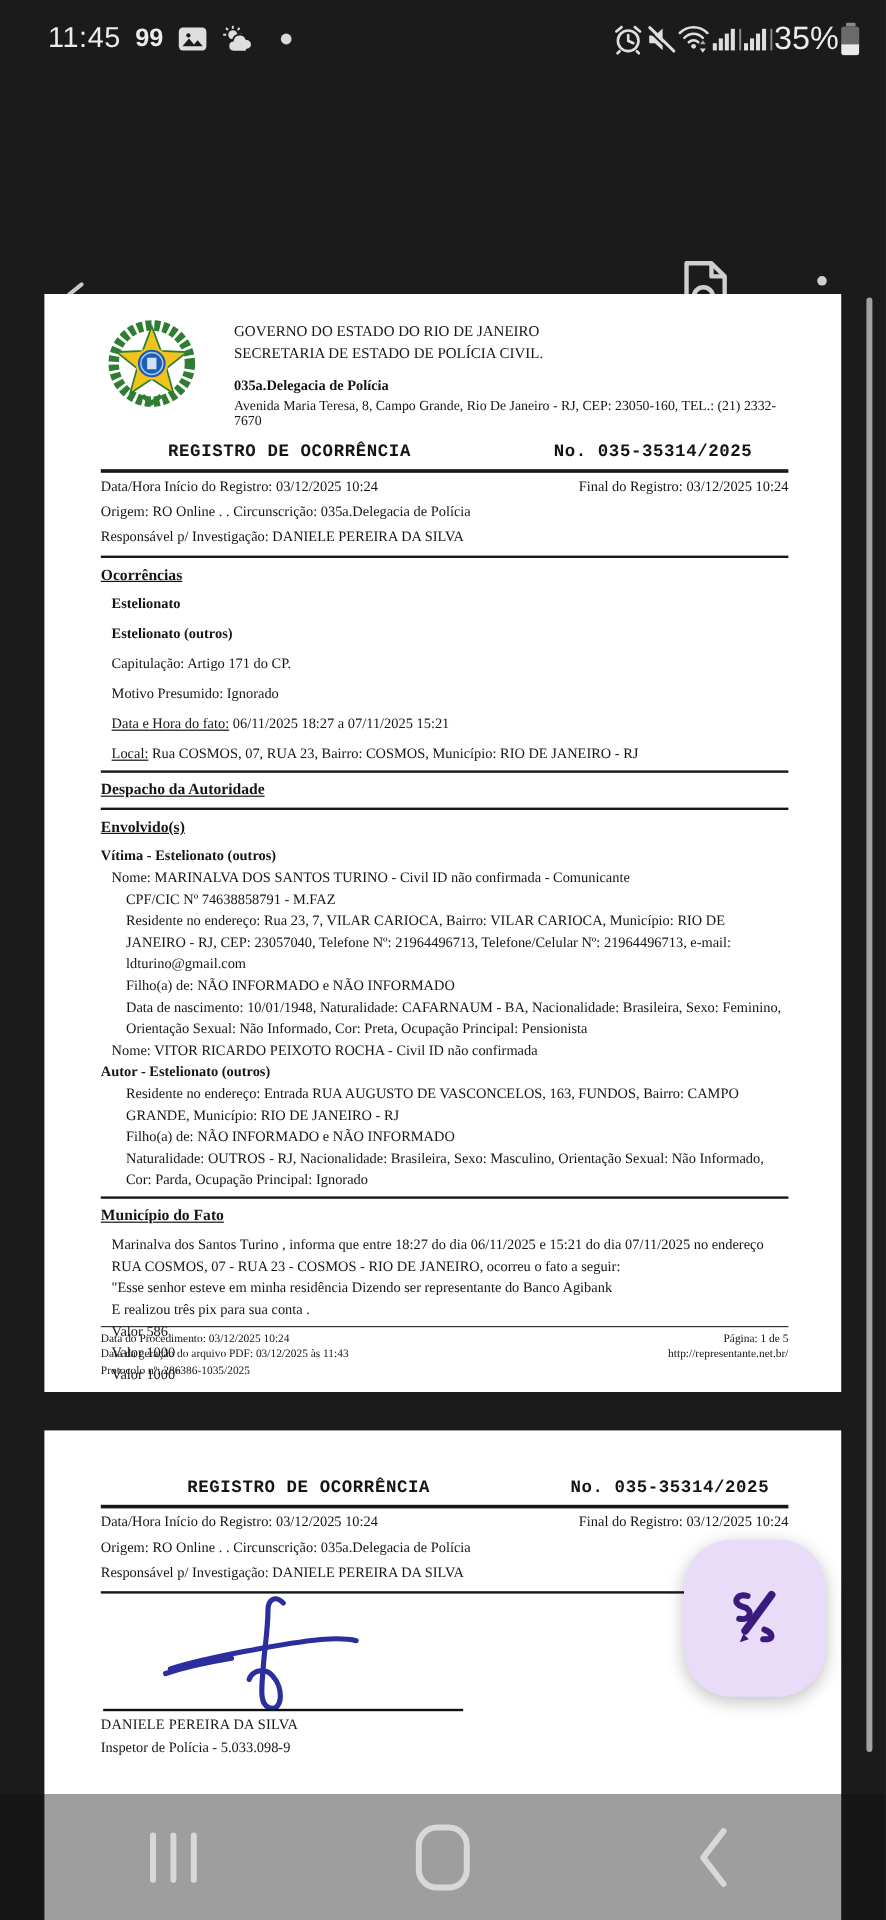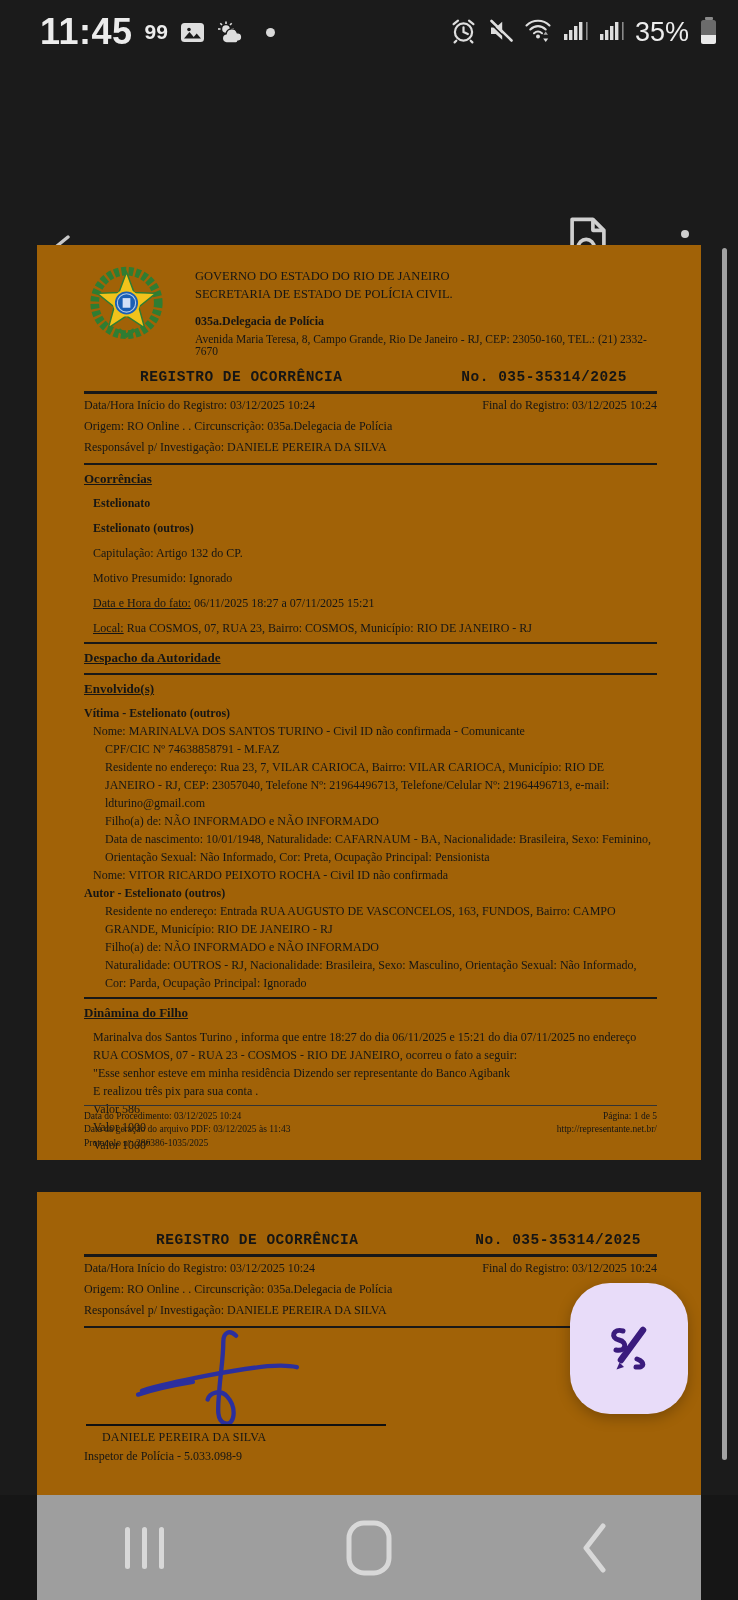--- a/index.html
+++ b/index.html
@@ -7,43 +7,43 @@
   #phone {
     position:relative; width:738px; height:1600px; margin:0 auto;
     background:#1b1b1b; overflow:hidden;
     font-family:"Liberation Sans", sans-serif;
   }
 
   
   .status-bar { position:absolute; top:6px; left:0; width:738px; height:52px;
     display:flex; align-items:center; color:#ececec; }
   .sb-left { display:flex; align-items:center; gap:12px; padding-left:40px; }
-  .sb-right { display:flex; gap:10px; margin-left:auto; padding-right:22px; }
-  .sb-time { font-size:36px; font-weight:700; letter-spacing:.5px; }
+  .sb-right { display:flex; align-items:center; margin-left:auto; padding-right:22px; }
+  .sb-time { font-size:24px; font-weight:400; letter-spacing:.5px; }
   .sb-count { font-size:21px; font-weight:700; }
   .sb-dot { width:9px; height:9px; border-radius:50%; background:#d9d9d9; margin-left:10px; }
   .sb-batt-pct { font-size:27px; font-weight:500; }
   .sb-ic { display:block; }
   .battery { position:relative; width:15px; height:27px; margin-left:2px; }
   .battery .cap { position:absolute; top:0; left:3.5px; width:8px; height:3px; background:#8a8a8a; border-radius:1px; }
   .battery .body { position:absolute; top:3px; left:0; width:15px; height:24px; border-radius:2.5px; background:#6b6b6b; overflow:hidden; }
   .battery .fill { position:absolute; bottom:0; left:0; width:100%; height:36%; background:#eaeaea; }
 
   
   .app-bar { position:absolute; top:95px; left:0; width:738px; height:140px; }
   .back-btn { position:absolute; left:44px; top:134px; width:42px; height:42px; cursor:pointer; }
   .app-title { position:absolute; left:136px; top:146px; width:420px; font-size:72px; font-weight:400;
     color:#d4d4d4; letter-spacing:-2px; white-space:nowrap; overflow:hidden; }
   .docsearch-btn { position:absolute; left:566px; top:120px; width:44px; height:60px; cursor:pointer; }
   .menu-btn { position:absolute; left:672px; top:126px; width:26px; height:60px; cursor:pointer;
     display:flex; flex-direction:column; align-items:center; justify-content:center; gap:9px; }
   .menu-btn i { width:8px; height:8px; border-radius:50%; background:#cfcfcf; }
 
   
-  .page { position:absolute; left:37px; width:664px; background:#a16207;
+  .page { position:absolute; left:37px; width:664px; background:#ffffff;
     font-family:"Liberation Serif", serif; color:#151515; overflow:hidden; }
   .page1 { top:245px; height:915px; padding:16px 44px 0 47px; }
   .page2 { top:1192px; height:303px; padding:40px 44px 0 47px; }
 
   .agency { display:flex; align-items:flex-start; margin-left:4px; }
   .crest { width:77px; height:80px; flex:0 0 auto; }
   .agency-text { margin-left:30px; padding-top:6px; }
   .agency-text .gov { font-size:12.5px; line-height:18px; }
   .agency-text .station { font-size:12px; font-weight:700; margin-top:11px; }
   .agency-text .addr { font-size:11.5px; margin-top:4px; }
@@ -71,21 +71,21 @@
   .ulabel { text-decoration:underline; }
 
   .footer { position:absolute; left:47px; right:44px; bottom:10px; font-size:9.5px; line-height:13.5px; }
   .footer-rule { border-top:1.5px solid #333; margin-bottom:4px; }
   .footer-cols { display:flex; }
   .footer-right { margin-left:auto; text-align:right; }
 
   .sig-zone { position:relative; height:96px; margin-top:2px; }
   .sig-svg { position:absolute; left:30px; top:-2px; }
   .sig-line { position:absolute; left:2px; bottom:0; width:300px; border-top:2px solid #111; }
-  .sig-name { font-size:12px; font-weight:400; margin-top:4px; letter-spacing:.2px;margin-left:18px; }
+  .sig-name { font-size:12px; font-weight:400; margin-top:4px; letter-spacing:.2px; }
   .sig-role { font-size:12px; margin-top:4px; }
 
   
   .pdf-scrollbar { position:absolute; right:11px; top:248px; width:5px; height:1212px;
     background:#c3c3c3; border-radius:3px; opacity:.8; }
 
   
   .fab { position:absolute; left:570px; top:1283px; width:118px; height:131px; border-radius:40px;
     display:flex; align-items:center; justify-content:center; cursor:pointer;
     box-shadow:0 4px 14px rgba(0,0,0,.25); }
@@ -236,21 +236,21 @@
       </div>
       <div>Origem: RO Online . . Circunscrição: 035a.Delegacia de Polícia</div>
       <div>Responsável p/ Investigação: DANIELE PEREIRA DA SILVA</div>
     </div>
 
     <div class="rule"></div>
 
     <div class="h-sec">Ocorrências</div>
     <div class="dline ind1 bold gap-s">Estelionato</div>
     <div class="dline ind1 bold gap-s">Estelionato (outros)</div>
-    <div class="dline ind1 gap-s">Capitulação: Artigo 132 do CP.</div>
+    <div class="dline ind1 gap-s">Capitulação: Artigo 171 do CP.</div>
     <div class="dline ind1 gap-s">Motivo Presumido: Ignorado</div>
     <div class="dline ind1 gap-s">
       <span class="ulabel">Data e Hora do fato:</span><span> 06/11/2025 18:27 a 07/11/2025 15:21</span>
     </div>
     <div class="dline ind1 gap-s">
       <span class="ulabel">Local:</span><span> Rua COSMOS, 07, RUA 23, Bairro: COSMOS, Município: RIO DE JANEIRO - RJ</span>
     </div>
 
     <div class="rule"></div>
     <div class="h-sec">Despacho da Autoridade</div>
@@ -263,21 +263,21 @@
     <div class="dline ind2">Residente no endereço: Rua 23, 7, VILAR CARIOCA, Bairro: VILAR CARIOCA, Município: RIO DE JANEIRO - RJ, CEP: 23057040, Telefone Nº: 21964496713, Telefone/Celular Nº: 21964496713, e-mail: ldturino@gmail.com</div>
     <div class="dline ind2">Filho(a) de: NÃO INFORMADO e NÃO INFORMADO</div>
     <div class="dline ind2">Data de nascimento: 10/01/1948, Naturalidade: CAFARNAUM - BA, Nacionalidade: Brasileira, Sexo: Feminino, Orientação Sexual: Não Informado, Cor: Preta, Ocupação Principal: Pensionista</div>
     <div class="dline ind1">Nome: VITOR RICARDO PEIXOTO ROCHA - Civil ID não confirmada</div>
     <div class="dline bold">Autor - Estelionato (outros)</div>
     <div class="dline ind2">Residente no endereço: Entrada RUA AUGUSTO DE VASCONCELOS, 163, FUNDOS, Bairro: CAMPO GRANDE, Município: RIO DE JANEIRO - RJ</div>
     <div class="dline ind2">Filho(a) de: NÃO INFORMADO e NÃO INFORMADO</div>
     <div class="dline ind2">Naturalidade: OUTROS - RJ, Nacionalidade: Brasileira, Sexo: Masculino, Orientação Sexual: Não Informado, Cor: Parda, Ocupação Principal: Ignorado</div>
 
     <div class="rule"></div>
-    <div class="h-sec">Dinâmina do Filho</div>
+    <div class="h-sec">Município do Fato</div>
     <div class="dline ind1 gap-s">Marinalva dos Santos Turino , informa que entre 18:27 do dia 06/11/2025 e 15:21 do dia 07/11/2025 no endereço RUA COSMOS, 07 - RUA 23 - COSMOS - RIO DE JANEIRO, ocorreu o fato a seguir:</div>
     <div class="dline ind1">"Esse senhor esteve em minha residência Dizendo ser representante do Banco Agibank</div>
     <div class="dline ind1">E realizou três pix para sua conta .</div>
     <div class="dline ind1">Valor 586</div>
     <div class="dline ind1">Valor 1000</div>
     <div class="dline ind1">Valor 1000"</div>
 
     <div class="footer">
       <div class="footer-rule"></div>
       <div class="footer-cols">

